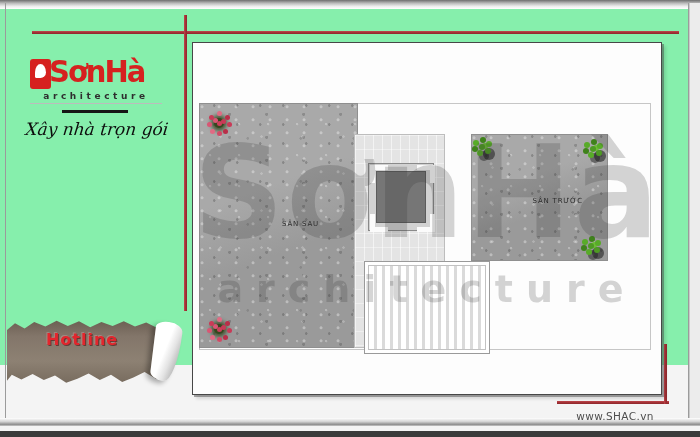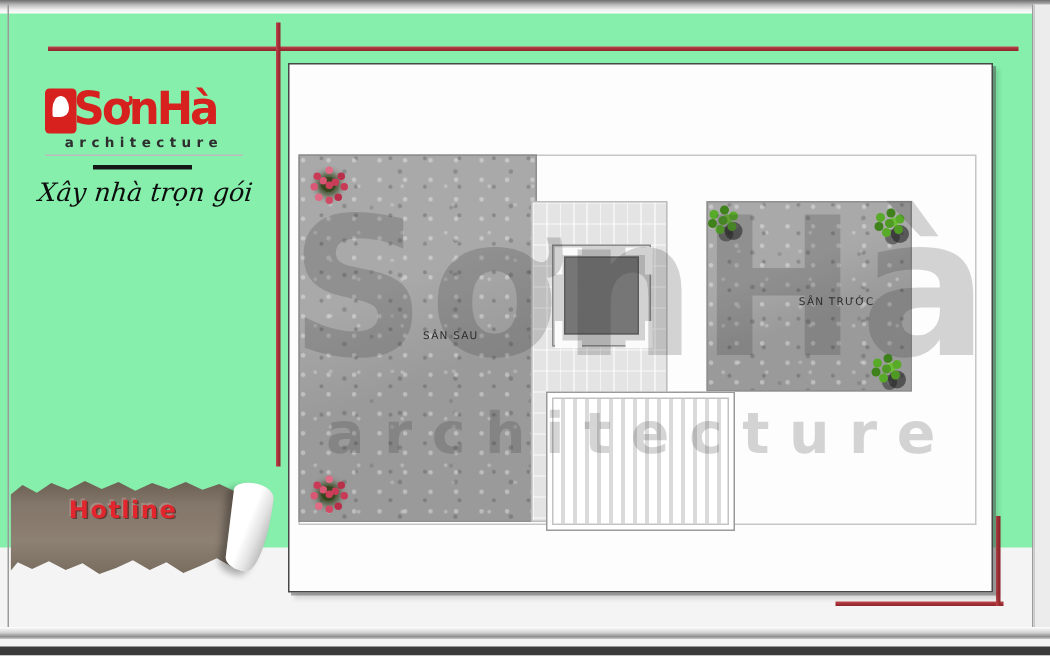--- a/index.html
+++ b/index.html
@@ -171,14 +171,15 @@
 
     <div id="label-san-sau" class="yard-label">SÂN SAU</div>
     <div id="label-san-truoc" class="yard-label">SÂN TRƯỚC</div>
 
     <div id="watermark">
       <div id="wm-line1">SơnHà</div>
       <div id="wm-line2">architecture</div>
     </div>
   </div>
 
+  <div id="website">www.SHAC.vn</div>
 
 </div>
 
 </body></html>

